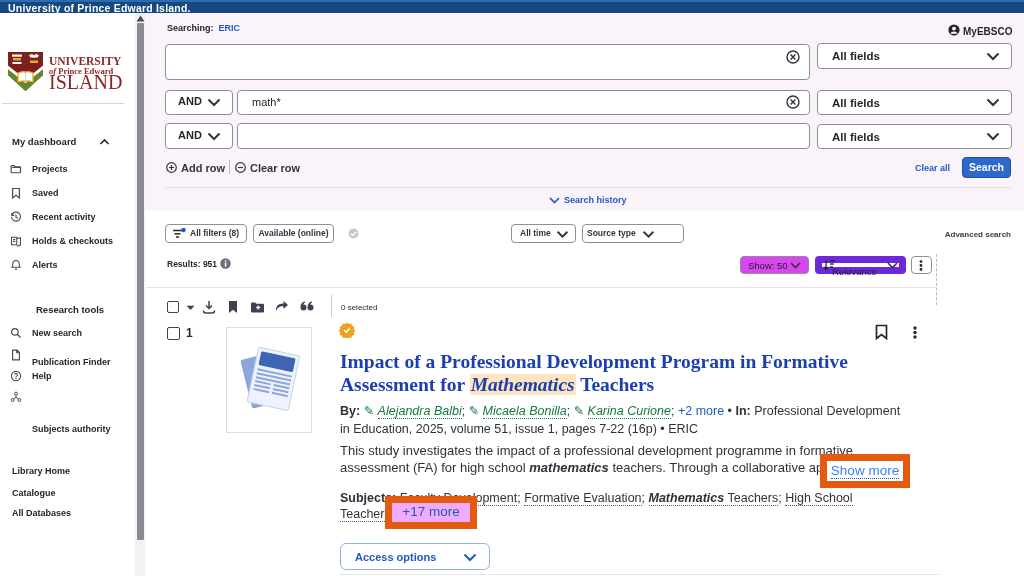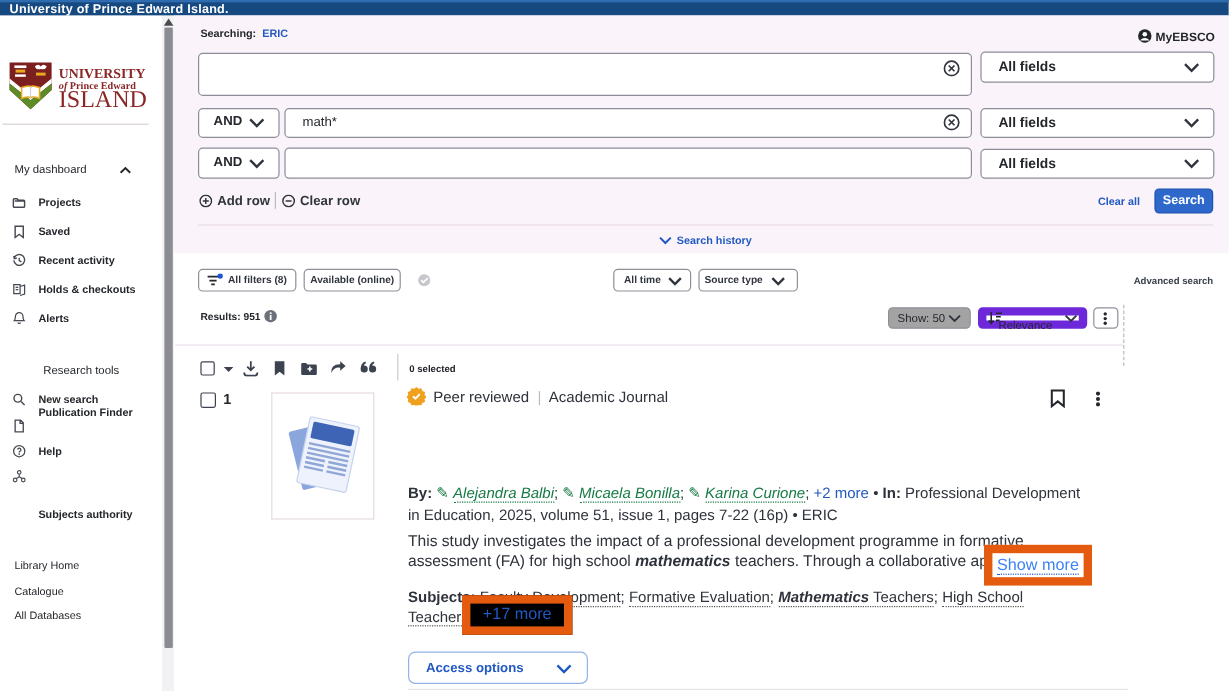--- a/index.html
+++ b/index.html
@@ -9,21 +9,21 @@
 .abs { position:absolute; }
 
 
 #topbar { left:0; top:0; width:1024px; height:13px; background:#16497f;
   border-top:2px solid #2d6cae; }
 #topbar span { position:absolute; left:8px; top:0px; color:#fff; font-size:10.5px; line-height:13px;
   font-weight:bold; letter-spacing:0.2px; }
 
 
 #sidebar { left:0; top:13px; width:135px; height:563px; background:#fff; }
-.sideitem { position:absolute; left:12px; font-size:9px; font-weight:normal; color:#23262b; }
+.sideitem { position:absolute; left:12px; font-size:9px; font-weight:bold; color:#23262b; }
 .sidehead { font-size:9.5px; }
 .icon { position:absolute; left:10px; width:12px; height:12px; }
 .ilabel { position:absolute; left:32px; font-size:9px; font-weight:bold; color:#23262b; }
 
 
 #sbtrack { left:135px; top:13px; width:10px; height:563px; background:#f2f1f3; }
 #sbthumb { left:137px; top:23px; width:7px; height:517px; background:#8b8b92;
   border-radius:1px; }
 
 
@@ -109,21 +109,21 @@
 
     <svg class="icon" style="top:314px;" viewBox="0 0 16 16">
         <circle cx="6.5" cy="6.5" r="4.3" fill="none" stroke="#454a52" stroke-width="1.6"></circle>
         <line x1="10" y1="10" x2="14" y2="14" stroke="#454a52" stroke-width="1.6"></line>
       </svg>
     <div class="ilabel" style="top:315px;">New search</div>
 
     <svg class="icon" style="top:336px;" viewBox="0 0 16 16">
         <path d="M3.5,1.5 h6 l3,3 v10 h-9 Z M9,1.5 v3.5 h3.5" fill="none" stroke="#454a52" stroke-width="1.5"></path>
       </svg>
-    <div class="ilabel" style="top:326px;">Publication Finder</div>
+    <div class="ilabel" style="top:344px;">Publication Finder</div>
 
     <svg class="icon" style="top:357px;" viewBox="0 0 16 16">
         <circle cx="8" cy="8" r="6.2" fill="none" stroke="#454a52" stroke-width="1.4"></circle>
         <path d="M6.3,6.3 a1.8,1.8 0 1 1 2.4,1.9 q-0.7,0.3 -0.7,1.2" fill="none" stroke="#454a52" stroke-width="1.4"></path>
         <circle cx="8" cy="11.3" r="0.9" fill="#454a52"></circle>
       </svg>
     <div class="ilabel" style="top:358px;">Help</div>
 
     <svg class="icon" style="top:378px;" viewBox="0 0 16 16">
         <circle cx="8" cy="3.5" r="2" fill="none" stroke="#454a52" stroke-width="1.3"></circle>
@@ -227,33 +227,33 @@
       </svg>
     <div class="pill" style="left:108px; top:211px; width:81px; text-align:center;">Available (online)</div>
     <svg class="abs" style="left:203px; top:215px;" width="11" height="11" viewBox="0 0 11 11">
         <circle cx="5.5" cy="5.5" r="5" fill="#c6c6cc"></circle>
         <path d="M3,5.5 l1.8,1.8 L8.5,3.8" fill="none" stroke="#fff" stroke-width="1.4"></path>
       </svg>
     <div class="pill" style="left:366px; top:211px; width:65px; padding-left:8px;">All time</div>
     <svg class="abs" style="left:411px; top:217px;" width="13" height="9" viewBox="0 0 12 8">
         <path d="M1.5,1.5 L6,6 L10.5,1.5" fill="none" stroke="#30343c" stroke-width="1.8"></path>
       </svg>
-    <div class="pill" style="left:437px; top:211px; width:83px; padding-left:4px;">Source type</div>
+    <div class="pill" style="left:437px; top:211px; width:102px; padding-left:4px;">Source type</div>
     <svg class="abs" style="left:497px; top:217px;" width="13" height="9" viewBox="0 0 12 8">
         <path d="M1.5,1.5 L6,6 L10.5,1.5" fill="none" stroke="#30343c" stroke-width="1.8"></path>
       </svg>
     <div class="abs" style="right:13px; top:217px; font-size:8px; font-weight:bold; color:#3a414b; white-space:nowrap;">Advanced search</div>
 
     <div class="abs" style="left:22px; top:246px; font-size:8.5px; font-weight:bold; color:#23262b;">Results: 951</div>
     <svg class="abs" style="left:75px; top:245px;" width="11" height="11" viewBox="0 0 11 11">
         <circle cx="5.5" cy="5.5" r="5.2" fill="#6a6f7a"></circle>
         <rect x="4.8" y="4.6" width="1.5" height="4" fill="#fff"></rect>
         <rect x="4.8" y="2.3" width="1.5" height="1.5" fill="#fff"></rect>
       </svg>
-    <div class="abs" style="left:595px; top:243px; width:69px; height:18px; border:1px solid #8f8f99; border-radius:4px; background:#a3a3a3; font-size:9.5px; color:#23262b; line-height:17px; padding-left:7px;">Show: 50</div>
+    <div class="abs" style="left:595px; top:243px; width:69px; height:18px; border:1px solid #8f8f99; border-radius:4px; background:#d946ef; font-size:9.5px; color:#23262b; line-height:17px; padding-left:7px;">Show: 50</div>
     <svg class="abs" style="left:645px; top:249px;" width="11" height="7" viewBox="0 0 11 7">
         <path d="M1,1 L5.5,5.5 L10,1" fill="none" stroke="#30343c" stroke-width="1.6"></path>
       </svg>
     <div class="abs" style="left:670px; top:243px; width:91px; height:18px; border:7px solid #6d28d9; border-radius:4px; background:#fff; font-size:9.5px; color:#23262b; line-height:17px; padding-left:10px;">Relevance</div>
     <svg class="abs" style="left:678px; top:246px;" width="13" height="12" viewBox="0 0 13 12">
         <path d="M3,1 v9 M1,8 l2,2.4 l2,-2.4" fill="none" stroke="#23262b" stroke-width="1.3"></path>
         <g stroke="#23262b" stroke-width="1.3">
           <line x1="7" y1="2" x2="12" y2="2"></line>
           <line x1="7" y1="5" x2="11" y2="5"></line>
           <line x1="7" y1="8" x2="10" y2="8"></line>
@@ -288,21 +288,21 @@
         <path d="M8.2,4.5 v4 M6.2,6.5 h4" stroke="#fff" stroke-width="1.3"></path>
       </svg>
     <svg class="abs" style="left:130px; top:287px;" width="14" height="13" viewBox="0 0 14 13">
         <path d="M8.5,1 L13,5 L8.5,9 v-2.6 q-5.5,-0.6 -7.5,4.6 q-0.5,-7.5 7.5,-7.4 Z" fill="#3c4250"></path>
       </svg>
     <svg class="abs" style="left:155px; top:288px;" width="14" height="11" viewBox="0 0 14 11">
         <path d="M0.5,6.5 a3,3 0 0 1 3,-3 a3,3 0 1 1 -3,3 Z M0.5,6.5 q0,-5 4,-6.3 l0.6,1.2 q-2.6,1.4 -2.6,5.1 Z" fill="#3c4250"></path>
         <path d="M7.5,6.5 a3,3 0 0 1 3,-3 a3,3 0 1 1 -3,3 Z M7.5,6.5 q0,-5 4,-6.3 l0.6,1.2 q-2.6,1.4 -2.6,5.1 Z" fill="#3c4250"></path>
       </svg>
     <div class="abs" style="left:186px; top:282px; width:1px; height:22px; background:#c9c9cf;"></div>
-    <div class="abs" style="left:196px; top:290px; font-size:8px; font-weight:bold; color:#23262b;">0 selected</div>
+    <div class="abs" style="left:196px; top:290px; font-size:8px; font-weight:normal; color:#23262b;">0 selected</div>
 
     <div class="abs" style="left:22px; top:314px; width:13px; height:13px; border:1.6px solid #3c4250; border-radius:2px;"></div>
     <div class="abs" style="left:41px; top:313px; font-size:12px; font-weight:bold; color:#23262b;">1</div>
 
     <div class="abs" style="left:81px; top:314px; width:86px; height:106px; border:1px solid #e6dae2; background:#fff;"></div>
     <svg class="abs" style="left:93px; top:332px;" width="64" height="72" viewBox="0 0 64 72">
       <g transform="rotate(-14 26 36)">
           <rect x="8" y="10" width="38" height="50" rx="2" fill="#8ba6dc"></rect>
         </g>
       <g transform="rotate(12 36 36)">
@@ -319,40 +319,40 @@
           <rect x="17.5" y="47" width="16" height="2"></rect>
             <rect x="36.5" y="47" width="16" height="2"></rect>
         </g>
       </g>
     </svg>
 
     <svg class="abs" style="left:194px; top:309px;" width="16" height="16" viewBox="0 0 16 16">
         <path d="M8,0.5 l1.8,1.5 2.3,-0.4 0.9,2.2 2.2,0.9 -0.4,2.3 1.5,1.8 -1.5,1.8 0.4,2.3 -2.2,0.9 -0.9,2.2 -2.3,-0.4 -1.8,1.5 -1.8,-1.5 -2.3,0.4 -0.9,-2.2 -2.2,-0.9 0.4,-2.3 -1.5,-1.8 1.5,-1.8 -0.4,-2.3 2.2,-0.9 0.9,-2.2 2.3,0.4 Z" fill="#efa11e"></path>
         <path d="M5.2,8.2 l2,2 l3.6,-3.8" fill="none" stroke="#fff" stroke-width="1.6"></path>
       </svg>
-    <div class="abs" style="left:216px; top:311px; font-size:12.5px; color:#2e323a;">Peer reviewed <span style="color:#b9bcc2;">&nbsp;|&nbsp;</span> Academic Journal</div>
 
     <svg class="abs" style="left:730px; top:311px;" width="13" height="16" viewBox="0 0 13 16">
         <path d="M1.5,1.5 h10 v13 l-5,-4 l-5,4 Z" fill="none" stroke="#23262b" stroke-width="1.7"></path>
       </svg>
     <svg class="abs" style="left:768px; top:313px;" width="4" height="13" viewBox="0 0 4 13">
         <circle cx="2" cy="2" r="1.7" fill="#23262b"></circle>
         <circle cx="2" cy="6.5" r="1.7" fill="#23262b"></circle>
         <circle cx="2" cy="11" r="1.7" fill="#23262b"></circle>
       </svg>
 
+    <div class="abs" style="left:195px; top:337px; font-family:'Liberation Serif',serif; font-size:19.5px; font-weight:bold; color:#1c3fae; line-height:23px; white-space:nowrap;">Impact of a Professional Development Program in Formative<br>Assessment for <i style="background:#fce5c0; padding:0 1px;">Mathematics</i> Teachers</div>
 
     <div class="abs" style="left:195px; top:389px; width:580px; font-size:12.5px; color:#2e323a; line-height:18px; white-space:nowrap;"><b>By:</b> <span style="color:#157a43;">✎ <i style="border-bottom:1px dotted #157a43;">Alejandra Balbi</i></span>; <span style="color:#157a43;">✎ <i style="border-bottom:1px dotted #157a43;">Micaela Bonilla</i></span>; <span style="color:#157a43;">✎ <i style="border-bottom:1px dotted #157a43;">Karina Curione</i></span>; <span style="color:#2159c2;">+2 more</span> • <b>In:</b> Professional Development<br>in Education, 2025, volume 51, issue 1, pages 7-22 (16p) • ERIC</div>
 
     <div class="abs" style="left:195px; top:429px; width:640px; font-size:13px; color:#2e323a; line-height:17px; white-space:nowrap;">This study investigates the impact of a professional development programme in formative<br>assessment (FA) for high school <b><i>mathematics</i></b> teachers. Through a collaborative appr...</div>
 
     <div class="abs" style="left:195px; top:477px; width:640px; font-size:12.5px; color:#2e323a; line-height:16px; white-space:nowrap;"><b>Subjects:</b> <span style="border-bottom:1px dotted #555;">Faculty Development</span>; <span style="border-bottom:1px dotted #555;">Formative Evaluation</span>; <span style="border-bottom:1px dotted #555;"><b><i>Mathematics</i></b> Teachers</span>; <span style="border-bottom:1px dotted #555;">High School</span><br><span style="border-bottom:1px dotted #555;">Teachers</span></div>
 
     <div class="abs" style="left:675px; top:441px; width:90px; height:34px; border:7px solid #e45a0e; background:#fff; font-size:13.5px; color:#3b82f6; line-height:19px; text-align:center;"><span style="border-bottom:1px dotted #2159c2;">Show more</span></div>
-    <div class="abs" style="left:240px; top:483px; width:92px; height:33px; border:7px solid #e45a0e; background:#000000; font-size:13.5px; color:#2159c2; line-height:18px; text-align:center;">+17 more</div>
+    <div class="abs" style="left:240px; top:483px; width:92px; height:33px; border:7px solid #e45a0e; background:#f0abfc; font-size:13.5px; color:#2159c2; line-height:18px; text-align:center;">+17 more</div>
 
     <div class="abs" style="left:195px; top:530px; width:150px; height:27px; border:1px solid #93b2e6; border-radius:6px; background:#fff;"></div>
     <div class="abs" style="left:210px; top:538px; font-size:11px; font-weight:bold; color:#2159c2;">Access options</div>
     <svg class="abs" style="left:318px; top:540px;" width="14" height="9" viewBox="0 0 14 9">
         <path d="M1.5,1.5 L7,7 L12.5,1.5" fill="none" stroke="#2159c2" stroke-width="2"></path>
       </svg>
 
     <div class="abs" style="left:195px; top:561px; width:600px; height:1px; background:#e8e3e8;"></div>
   </div>
 </div>

